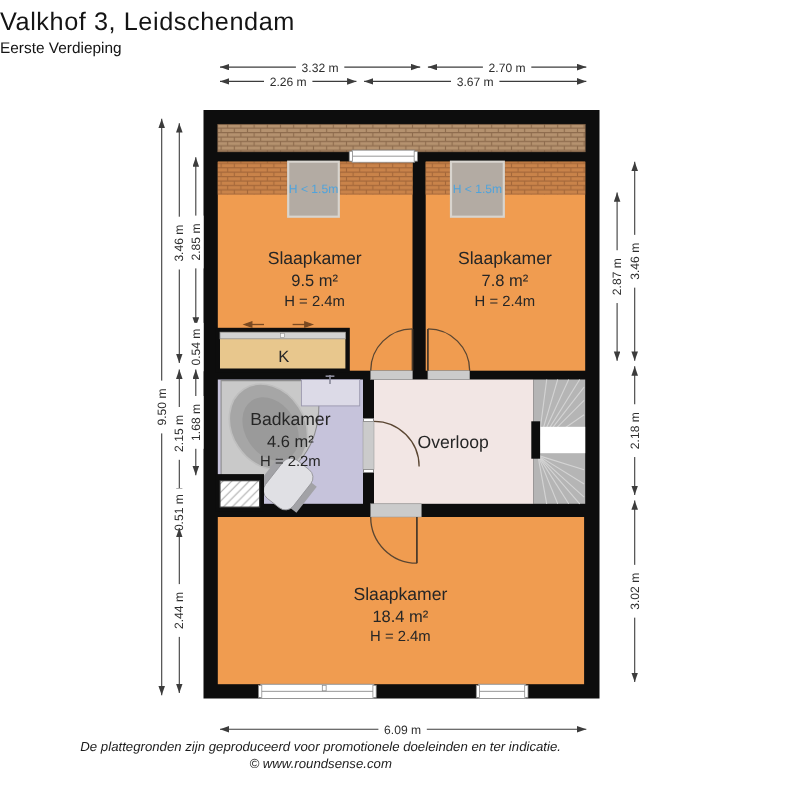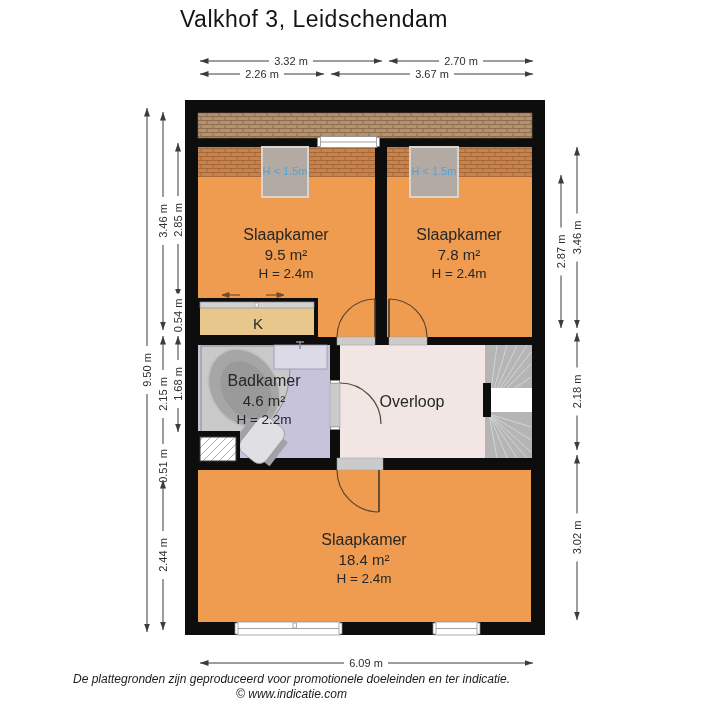--- a/index.html
+++ b/index.html
@@ -1,18 +1,18 @@
 <!DOCTYPE html>
 <html><head>
 <meta charset="utf-8">
 <style>
   html,body{margin:0;padding:0;background:#ffffff;}
   body{width:720px;height:720px;position:relative;overflow:hidden;
        font-family:"Liberation Sans",sans-serif;}
-  .header{position:absolute;top:6px;left:0;width:628px;text-align:center;}
+  .header{position:absolute;top:6px;left:0;width:628px;}
   .title{font-size:23px;color:#141414;letter-spacing:.5px;}
   .subtitle{font-size:14px;color:#141414;margin-top:2px;}
   .footer{position:absolute;top:672px;left:0;width:583px;text-align:center;
           font-style:italic;font-size:12px;color:#1c1c1c;line-height:14.5px;}
   svg#plan{position:absolute;left:0;top:0;}
   .dim-line{stroke:#3c3c3c;stroke-width:1;fill:none;}
   .dim-bg{fill:#ffffff;}
   .dim-text{font-size:11px;fill:#2e2e2e;text-anchor:middle;}
   .room-name{font-size:16px;fill:#262626;text-anchor:middle;}
   .room-area{font-size:15px;fill:#262626;text-anchor:middle;}
@@ -23,20 +23,21 @@
   .leaf{stroke:#4a3a2a;stroke-width:1.6;}
   .threshold{fill:#cbcbcb;stroke:#9a9a9a;stroke-width:.5;}
   .frame{fill:#ffffff;stroke:#8a8a8a;stroke-width:.7;}
   .stairline{stroke:#d4d4d4;stroke-width:1;}
 </style>
 </head>
 <body>
 
 <div class="header">
   <div class="title">Valkhof 3, Leidschendam</div>
+  <div class="subtitle">Eerste Verdieping</div>
 </div>
 
 <svg id="plan" width="720" height="720" viewBox="0 0 720 720">
   <defs>
     <marker id="ah" orient="auto-start-reverse" markerWidth="10" markerHeight="7" refX="8.5" refY="3" markerUnits="userSpaceOnUse">
       <path d="M0,0 L8.5,3 L0,6 Z" fill="#3c3c3c"></path>
     </marker>
     <pattern id="brickTan" width="12" height="8" patternUnits="userSpaceOnUse">
       <rect width="12" height="8" fill="#B5926F"></rect>
       <path d="M0,0.5 H12 M0,4.5 H12 M3,0 V4 M9,4 V8" stroke="#8E6C4E" stroke-width="1" fill="none"></path>
@@ -280,14 +281,14 @@
 
   <g>
     <line class="dim-line" x1="200" y1="663" x2="533" y2="663" marker-start="url(#ah)" marker-end="url(#ah)"></line>
     <rect class="dim-bg" x="344" y="656.5" width="44" height="13"></rect>
     <text class="dim-text" x="366" y="667">6.09 m</text>
   </g>
 </svg>
 
 <div class="footer">
   <div>De plattegronden zijn geproduceerd voor promotionele doeleinden en ter indicatie.</div>
-  <div>© www.indicatie.com</div>
+  <div>© www.roundsense.com</div>
 </div>
 
 </body></html>

